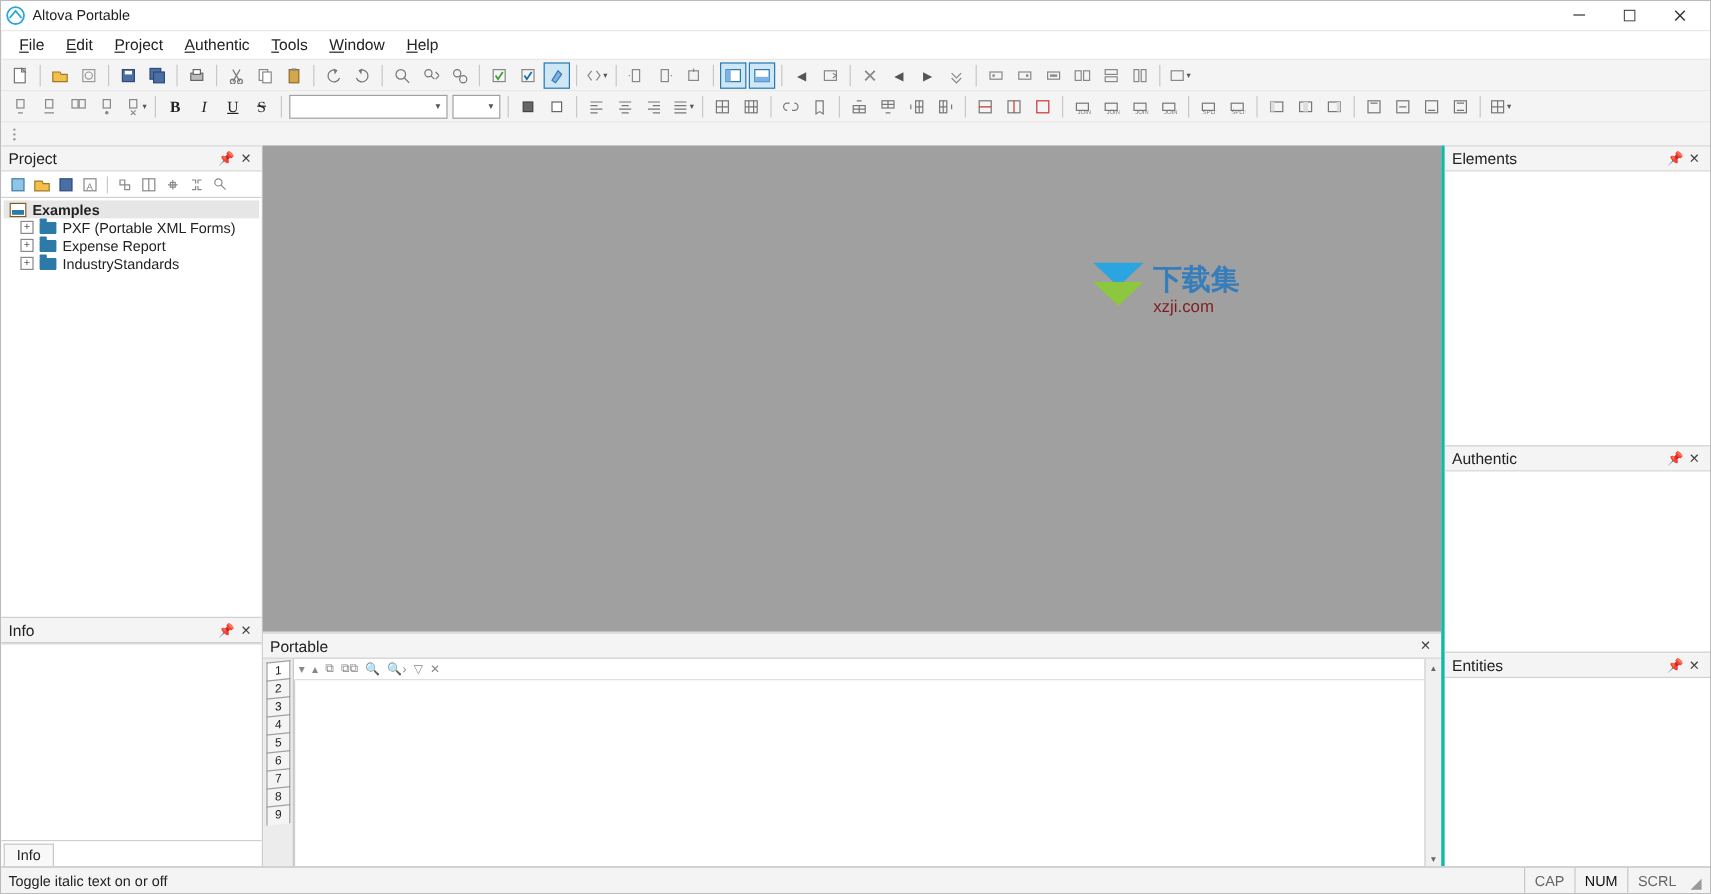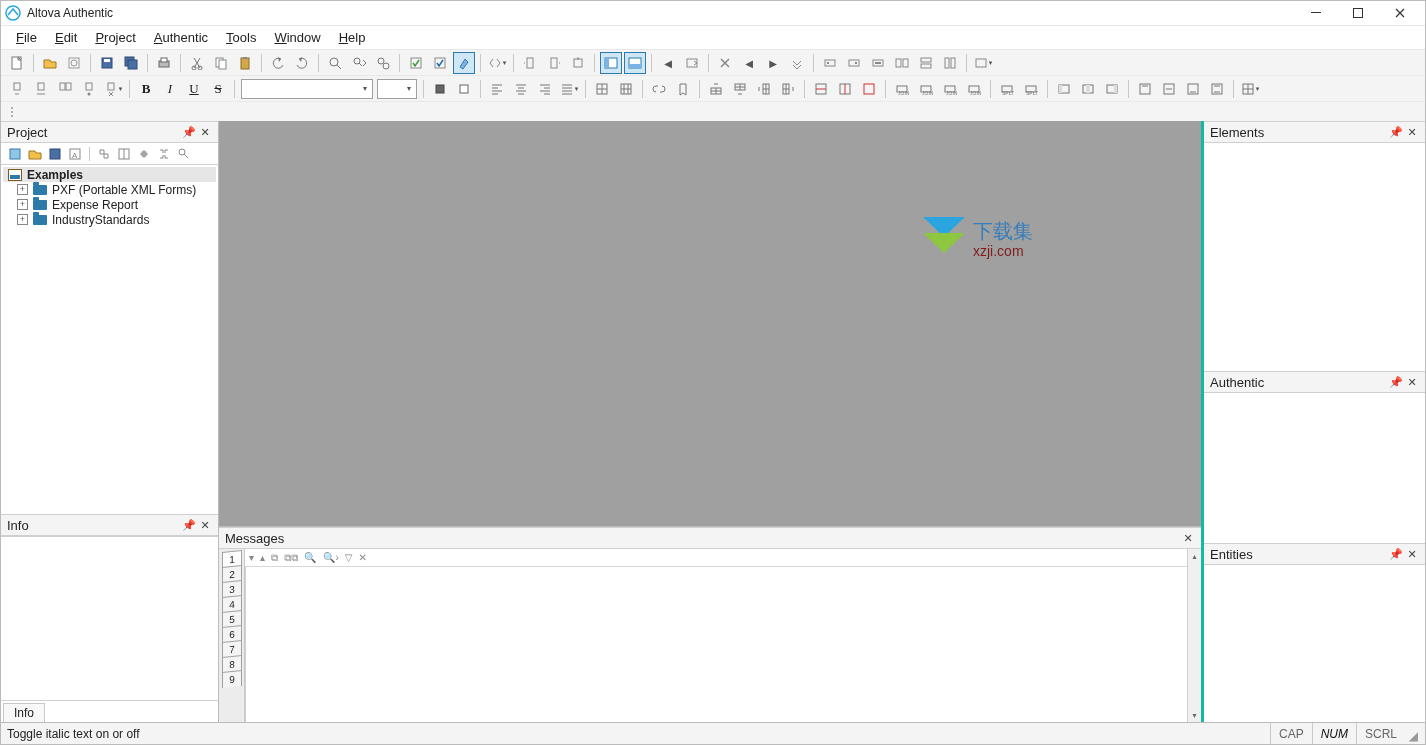--- a/index.html
+++ b/index.html
@@ -63,21 +63,21 @@
 .info-body { flex: 0 0 164px; background: #fff; border-top: 1px solid #d0d0d0; }
 .info-tabs { height: 22px; background: #fff; border-top: 1px solid #d0d0d0; display: flex; align-items: flex-end; }
 .info-tab { border: 1px solid #c8c8c8; border-bottom: none; padding: 2px 10px; font-size: 12px; background: #f8f8f8; margin-left: 2px; }
 
 
 .editor-area { flex: 1; background: #a0a0a0; position: relative; }
 .watermark { position: absolute; top: 96px; right: 168px; display: flex; align-items: center; gap: 8px; }
 .wm-icon { position: relative; width: 42px; height: 42px; }
 .wm-tri1 { position: absolute; left: 0; top: 0; width: 0; height: 0; border-left: 21px solid transparent; border-right: 21px solid transparent; border-top: 20px solid #2aa5df; }
 .wm-tri2 { position: absolute; left: 0; top: 16px; width: 0; height: 0; border-left: 21px solid transparent; border-right: 21px solid transparent; border-top: 20px solid #8dc63f; }
-.wm-text1 { font-size: 20px; font-weight: 400; color: #357dbb; }
+.wm-text1 { font-size: 24px; font-weight: 700; color: #357dbb; }
 .wm-text2 { font-size: 14px; color: #7f1d1d; margin-top: -2px; }
 
 
 .messages { border-top: 1px solid #bbb; display: flex; flex-direction: column; height: 196px; }
 .msg-body { flex: 1; display: flex; }
 .msg-tabs { width: 26px; background: #ececec; display: flex; flex-direction: column; align-items: center; padding-top: 2px; border-right: 1px solid #c8c8c8; }
 .msg-tab { width: 20px; height: 16px; border: 1px solid #a0a0a0; border-bottom: none; background: #f4f4f4; font-size: 10px; display: flex; align-items: center; justify-content: center; margin-bottom: -1px; transform: skewY(-6deg); }
 .msg-tab.active { background: #fff; }
 .msg-toolbar { height: 18px; display: flex; align-items: center; padding: 0 4px; gap: 6px; font-size: 10px; color: #888; border-bottom: 1px solid #d8d8d8; }
 .msg-content { flex: 1; display: flex; flex-direction: column; }
@@ -86,40 +86,40 @@
 .msg-scroll-right .sb-btn { height: 14px; display:flex;align-items:center;justify-content:center; font-size:8px; color:#666; }
 .msg-scroll-right .sb-track { flex:1; }
 
 
 .right-panel-body { flex: 1; background: #fff; }
 
 
 .statusbar { height: 22px; border-top: 1px solid #bbb; background: #f4f4f4; display: flex; align-items: center; padding: 0 6px; font-size: 12px; }
 .statusbar .stxt { flex: 1; }
 .statusbar .scell { padding: 0 8px; border-left: 1px solid #c8c8c8; height: 100%; display: flex; align-items: center; color: #666; }
-.statusbar .scell.on { color: #111; font-style: italic; }
+.statusbar .scell.on { color: #111; }
 .statusbar .grip { width: 14px; height: 100%; display:flex; align-items:flex-end; justify-content:flex-end; padding:1px; color:#999; }
 
 
 .toolbar-row.mini { height: 20px; }
 
 </style>
 </head>
 <body>
 
 <div class="window">
 
   <div class="titlebar">
     <div class="app-icon">
       <svg width="16" height="16" viewBox="0 0 16 16">
           <circle cx="8" cy="8" r="7" fill="#fff" stroke="#2aa5df" stroke-width="1.5"></circle>
           <path d="M3 10 L8 4 L13 10" fill="none" stroke="#2aa5df" stroke-width="1.5"></path>
         </svg>
     </div>
-    <div class="title">Altova Authentic</div>
+    <div class="title">Altova Portable</div>
     <div class="win-btn">
         <svg width="10" height="10">
           <rect x="0" y="4" width="10" height="1" fill="#333"></rect>
         </svg>
       </div>
     <div class="win-btn">
         <svg width="10" height="10">
           <rect x="0.5" y="0.5" width="9" height="9" fill="none" stroke="#333"></rect>
         </svg>
       </div>
@@ -740,21 +740,21 @@
           </div>
           <div>
             <div class="wm-text1">下载集</div>
             <div class="wm-text2">xzji.com</div>
           </div>
         </div>
       </div>
 
       <div class="messages">
         <div class="panel-header">
-          <div class="ptitle">Messages</div>
+          <div class="ptitle">Portable</div>
           <div class="spacer"></div>
           <div class="close">✕</div>
         </div>
         <div class="msg-body">
           <div class="msg-tabs">
             <div class="msg-tab active">1</div>
             <div class="msg-tab">2</div>
             <div class="msg-tab">3</div>
             <div class="msg-tab">4</div>
             <div class="msg-tab">5</div>

